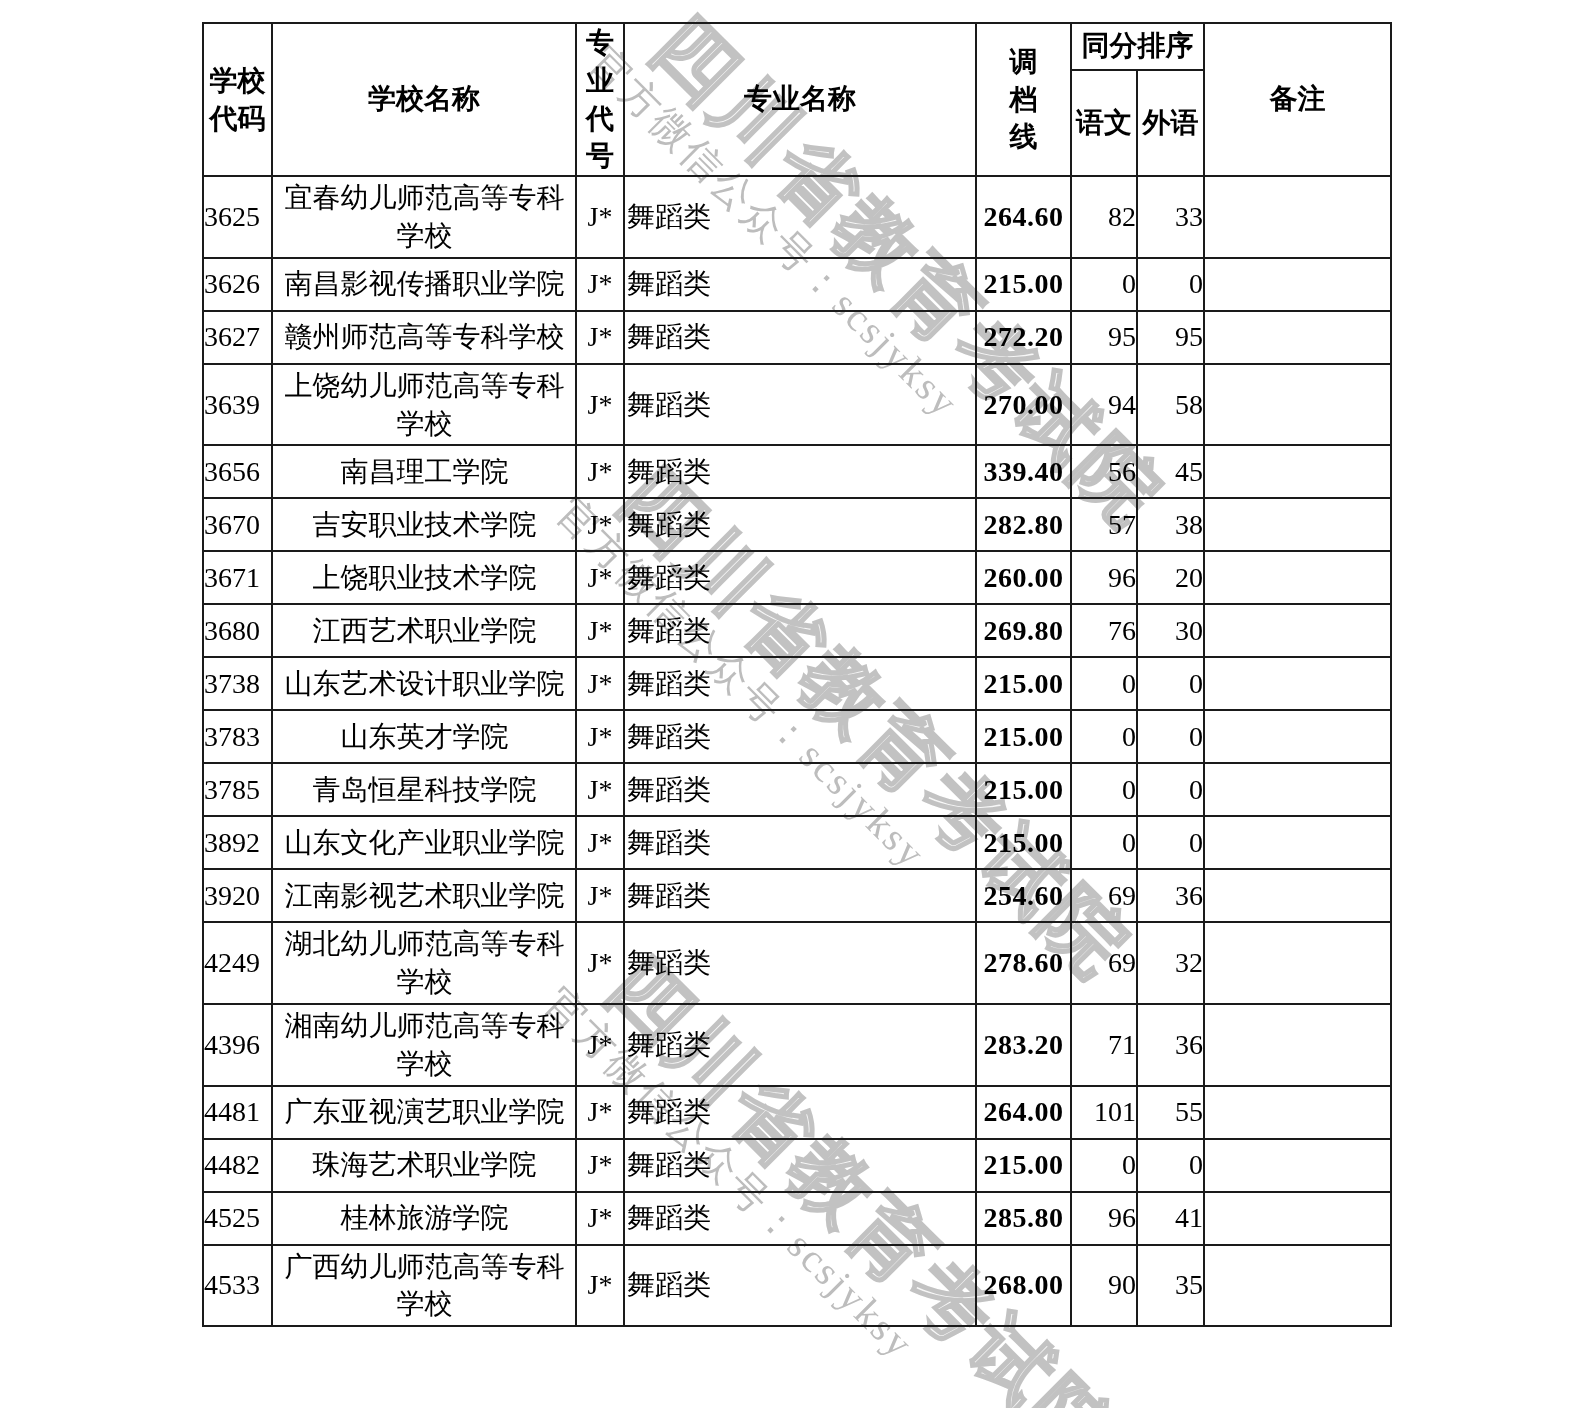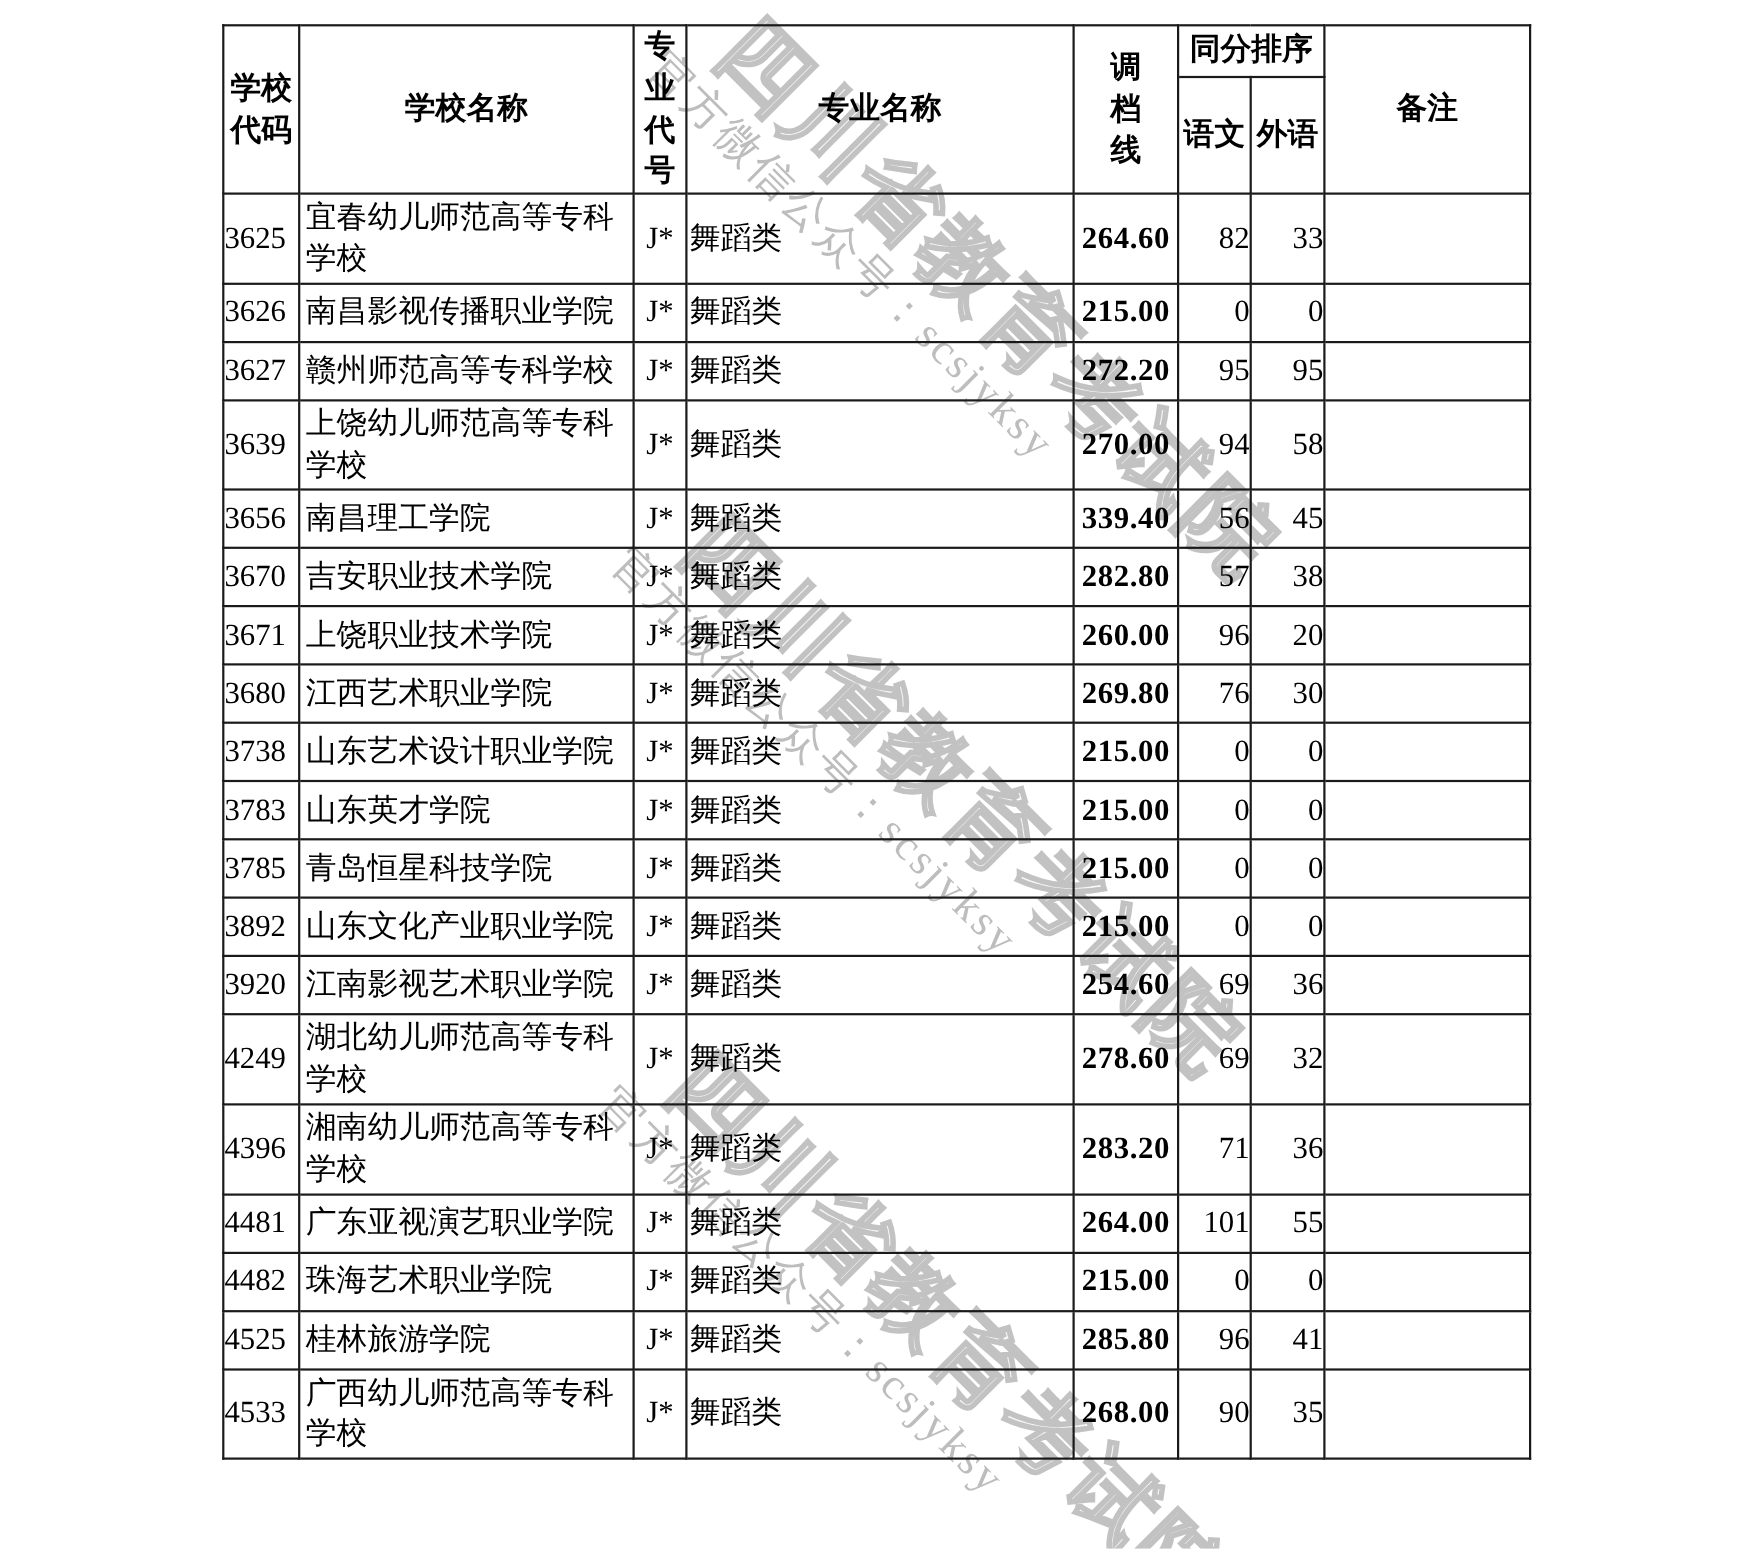--- a/index.html
+++ b/index.html
@@ -76,21 +76,21 @@
   col.c-for    { width: 67px; }
   col.c-rem    { width: 187px; }
 
   tr.hdr-top { height: 46px; }
   tr.hdr-bottom { height: 104px; }
 
   .v-wrap { display: inline-block; width: 1em; line-height: 1.35; text-align: center; }
   .v-wrap2 { display: inline-block; width: 2em; line-height: 1.35; text-align: left; }
 
   td.cell-code   { text-align: left; }
-  td.cell-school { text-align: left; padding-left: 5px; padding-right: 4px; }
+  td.cell-school { text-align: center; padding-left: 5px; padding-right: 4px; }
   td.cell-mcode  { text-align: center; }
   td.cell-major  { text-align: left; padding-left: 2px; }
   td.cell-cut    { text-align: center; font-weight: bold; letter-spacing: 0.5px; }
   td.cell-chn, td.cell-for { text-align: right; }
   td.cell-rem    { text-align: left; }
 </style>
 </head>
 <body>
 
 <div class="page">

